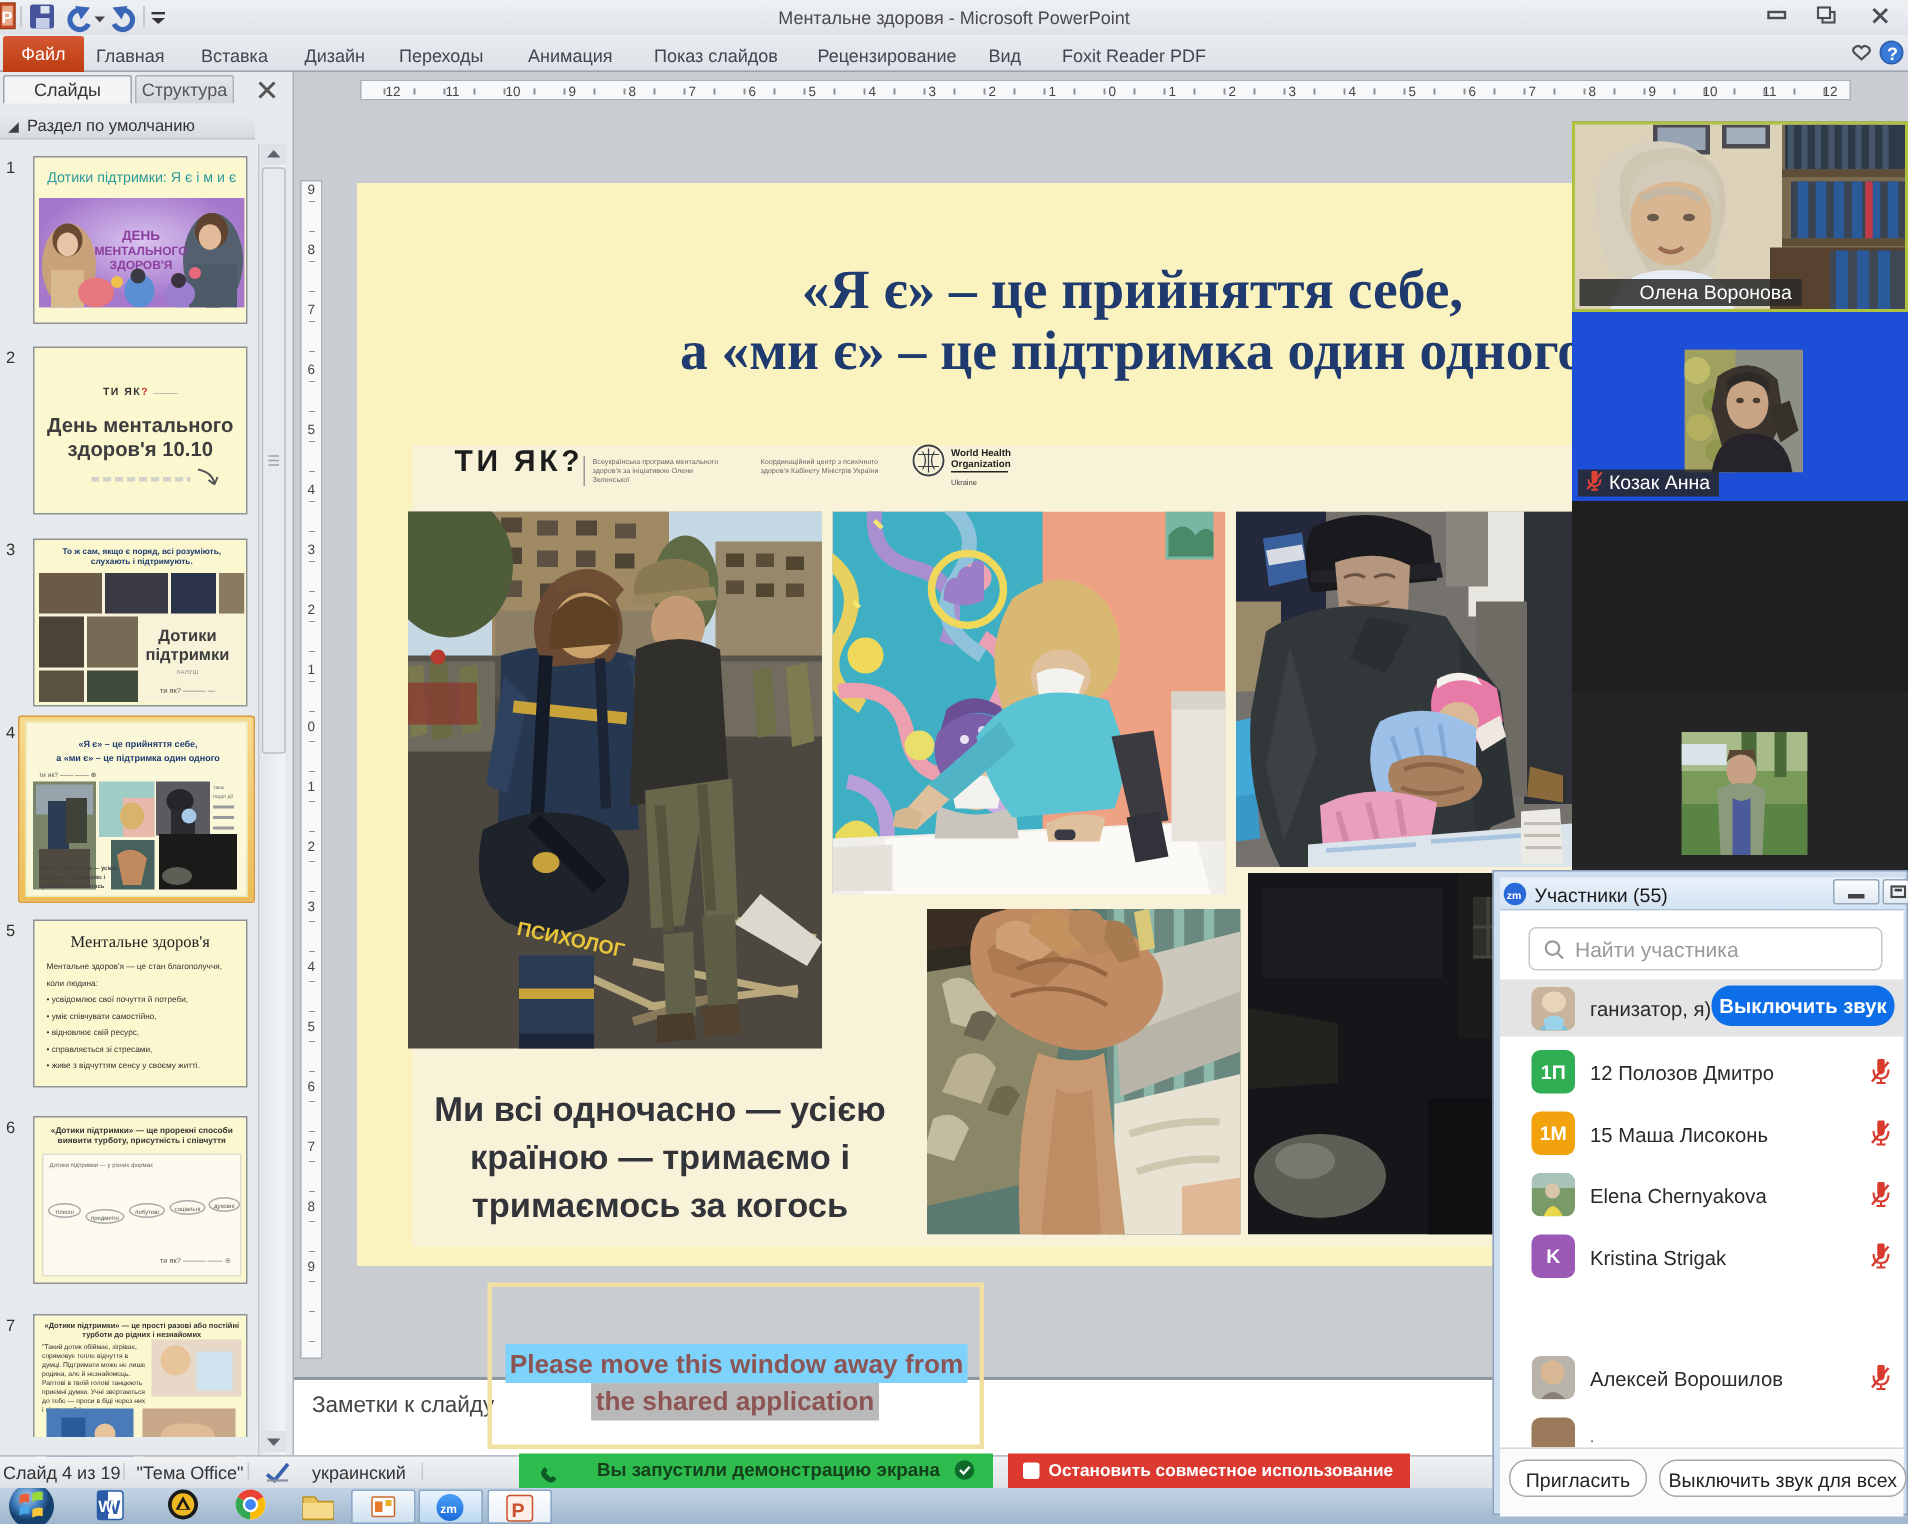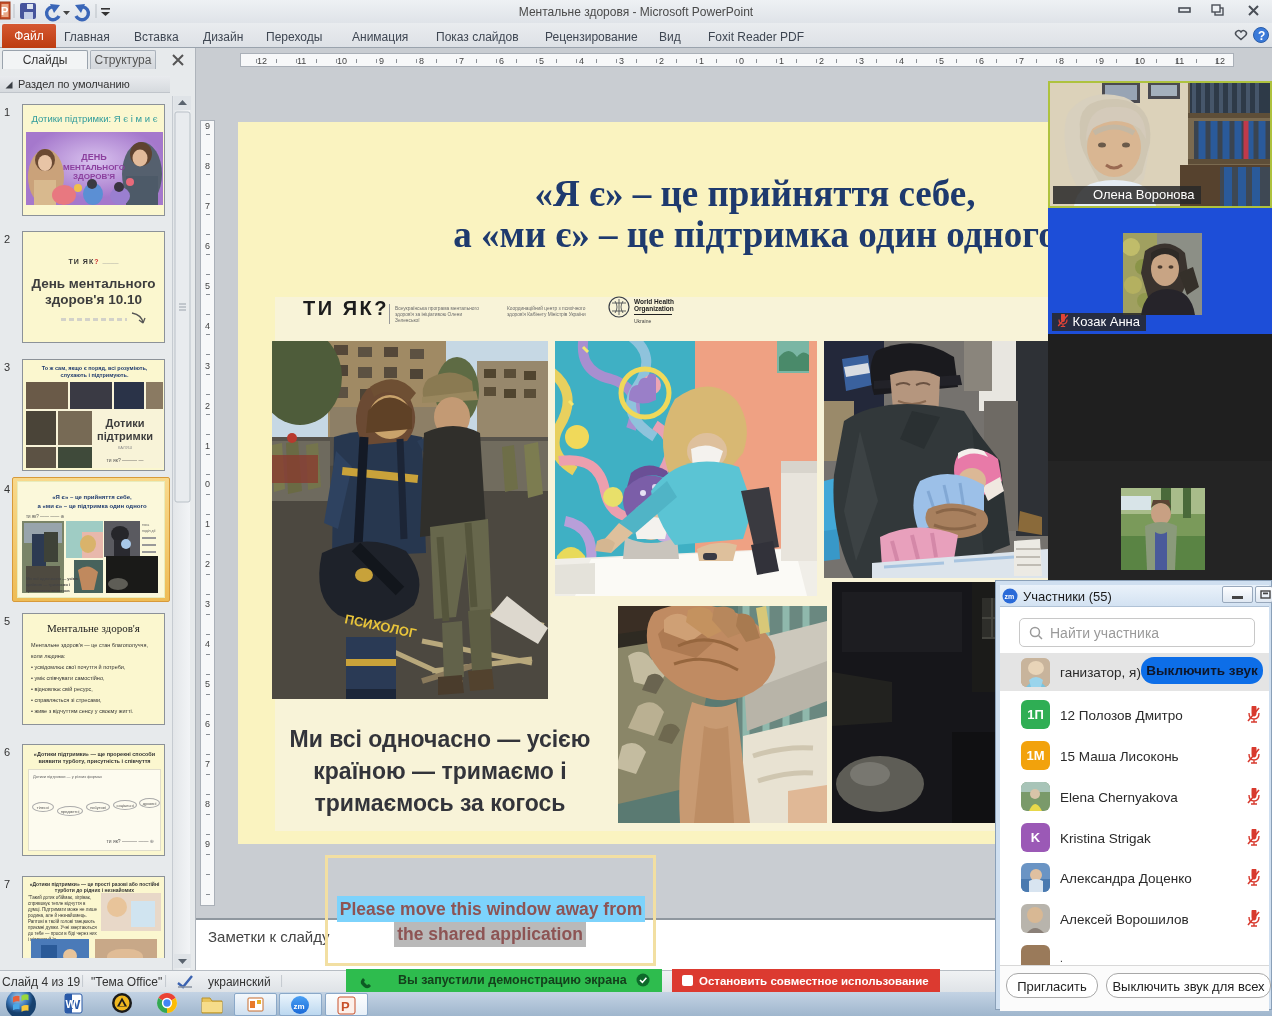--- a/index.html
+++ b/index.html
@@ -728,21 +728,21 @@
         <span style="position:absolute;left:30px;top:6px;font-size:14px;color:#9a9a9a;">Найти участника</span>
       </div>
       <div class="prow" style="top:46px;height:38px;background:#e4e4e4;">
         <div class="pavatar" style="background:linear-gradient(#d8c8b8,#b89a7a);overflow:hidden;"><svg width="29" height="29">
             <rect width="29" height="29" fill="#c8b49c"></rect>
             <ellipse cx="15" cy="10" rx="8" ry="7" fill="#e8d4b8"></ellipse>
             <path d="M5 29 q10 -12 20 0 z" fill="#7ac4e0"></path>
             <path d="M8 22 q7 -6 14 0 l-2 7 -10 0 z" fill="#9ad4ec"></path>
           </svg></div>
         <div class="pname" style="top:12px;">ганизатор, я)</div>
-        <div style="position:absolute;left:141px;top:4px;width:122px;height:27px;background:#0d6ee8;border-radius:13px;color:#0f172a;font-size:13.5px;font-weight:bold;text-align:center;line-height:27px;">Выключить звук</div>
+        <div style="position:absolute;left:141px;top:4px;width:122px;height:27px;background:#0d6ee8;border-radius:13px;color:#ffffff;font-size:13.5px;font-weight:bold;text-align:center;line-height:27px;">Выключить звук</div>
       </div>
       <div class="prow" style="top:88px;">
         <div class="pavatar" style="background:#2fae54;">1П</div>
         <div class="pname">12 Полозов Дмитро</div>
         <svg class="pmic" width="16" height="18">
           <path d="M6.5 2 a2.5 3.4 0 0 1 5 0 l0 5 a2.5 3.4 0 0 1 -5 0 z" fill="#d83a2e"></path>
           <path d="M4 7 q0 6 5 6 q5 0 5 -6 M9 13 l0 3 M6 16 l6 0" stroke="#d83a2e" stroke-width="1.4" fill="none"></path>
           <path d="M3 15 L14 2" stroke="#d83a2e" stroke-width="1.6"></path>
         </svg>
       </div>
@@ -771,34 +771,20 @@
       </div>
       <div class="prow" style="top:211px;">
         <div class="pavatar" style="background:#9b59b6;">K</div>
         <div class="pname">Kristina Strigak</div>
         <svg class="pmic" width="16" height="18">
           <path d="M6.5 2 a2.5 3.4 0 0 1 5 0 l0 5 a2.5 3.4 0 0 1 -5 0 z" fill="#d83a2e"></path>
           <path d="M4 7 q0 6 5 6 q5 0 5 -6 M9 13 l0 3 M6 16 l6 0" stroke="#d83a2e" stroke-width="1.4" fill="none"></path>
           <path d="M3 15 L14 2" stroke="#d83a2e" stroke-width="1.6"></path>
         </svg>
       </div>
-      <div class="prow" style="top:251px;">
-        <div class="pavatar" style="overflow:hidden;"><svg width="29" height="29">
-            <rect width="29" height="29" fill="#6a94c4"></rect>
-            <rect x="0" y="16" width="29" height="13" fill="#4a7ab0"></rect>
-            <ellipse cx="15" cy="12" rx="6" ry="6" fill="#e0c0a0"></ellipse>
-            <path d="M8 18 q7 -4 14 0 l0 11 -14 0 z" fill="#d8e4f0"></path>
-          </svg></div>
-        <div class="pname">Александра Доценко</div>
-        <svg class="pmic" width="16" height="18">
-          <path d="M6.5 2 a2.5 3.4 0 0 1 5 0 l0 5 a2.5 3.4 0 0 1 -5 0 z" fill="#d83a2e"></path>
-          <path d="M4 7 q0 6 5 6 q5 0 5 -6 M9 13 l0 3 M6 16 l6 0" stroke="#d83a2e" stroke-width="1.4" fill="none"></path>
-          <path d="M3 15 L14 2" stroke="#d83a2e" stroke-width="1.6"></path>
-        </svg>
-      </div>
       <div class="prow" style="top:292px;">
         <div class="pavatar" style="overflow:hidden;"><svg width="29" height="29">
             <rect width="29" height="29" fill="#b8b4ac"></rect>
             <ellipse cx="14" cy="11" rx="8" ry="8" fill="#d8b894"></ellipse>
             <path d="M6 29 q8 -10 17 0 z" fill="#8a8078"></path>
           </svg></div>
         <div class="pname">Алексей Ворошилов</div>
         <svg class="pmic" width="16" height="18">
           <path d="M6.5 2 a2.5 3.4 0 0 1 5 0 l0 5 a2.5 3.4 0 0 1 -5 0 z" fill="#d83a2e"></path>
           <path d="M4 7 q0 6 5 6 q5 0 5 -6 M9 13 l0 3 M6 16 l6 0" stroke="#d83a2e" stroke-width="1.4" fill="none"></path>

